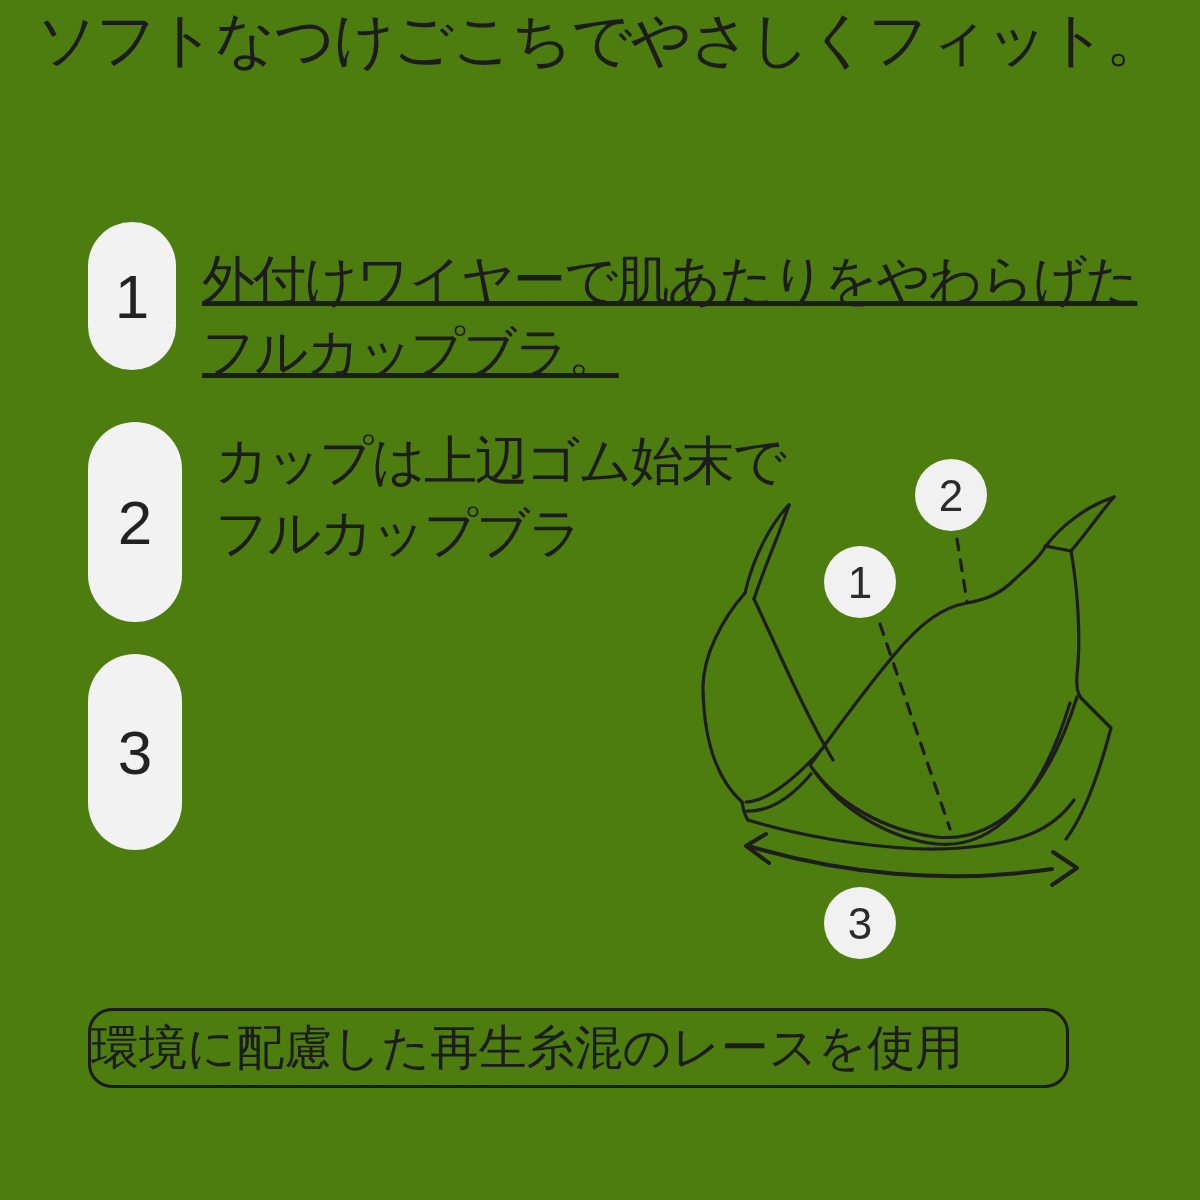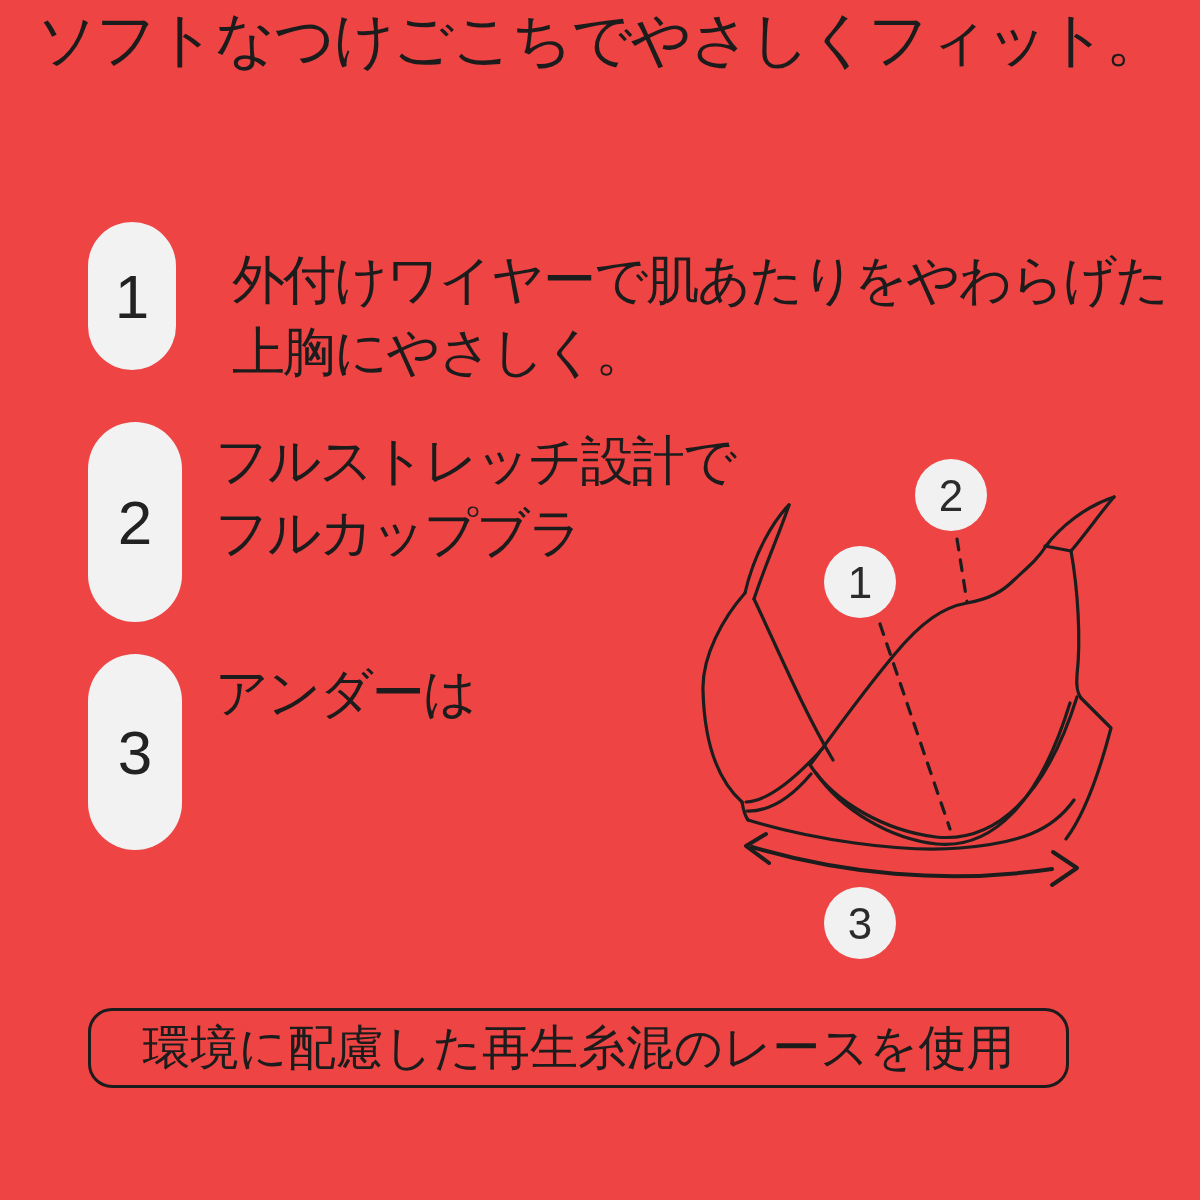--- a/index.html
+++ b/index.html
@@ -1,17 +1,17 @@
 <!DOCTYPE html>
 <html><head>
 <meta charset="utf-8">
 <style>
   html,body{margin:0;padding:0;background:#fff;}
   .canvas{
-    position:relative;width:1200px;height:1200px;background:#ef4444;
+    position:relative;width:1200px;height:1200px;background:#4d7c0f;
     overflow:hidden;color:#1c1c1c;
     font-family:"Liberation Sans","DejaVu Sans",sans-serif;
   }
   .title{
     position:absolute;left:0;right:0;top:108;
     text-align:center;font-size:60px;letter-spacing:-2px;
     font-family:"Liberation Serif","DejaVu Serif",serif;
     font-weight:500;color:#1c1c1c;white-space:nowrap;
   }
   .feature{position:absolute;left:88px;display:flex;align-items:flex-start;}
@@ -20,67 +20,66 @@
   .f3{top:654px;}
   .badge{
     background:#f2f2f2;border-radius:50px;
     display:flex;align-items:center;justify-content:center;
     font-size:62px;font-weight:400;color:#222;flex:0 0 auto;
   }
   .f1 .badge{width:88px;height:148px;}
   .f2 .badge{width:94px;height:200px;}
   .f3 .badge{width:94px;height:196px;}
   .ftext{font-size:53px;line-height:72px;letter-spacing:-2px;white-space:nowrap;color:#1c1c1c;}
-  .f1 .ftext{margin-left:56px;margin-top:22px;}
+  .f1 .ftext{margin-left:26px;margin-top:22px;text-decoration:underline;}
   .f2 .ftext,.f3 .ftext{margin-left:33px;margin-top:3px;}
   .diagram{position:absolute;left:690px;top:440px;width:490px;height:530px;}
   .footer-box{
     position:absolute;left:88px;top:1008px;width:981px;height:80px;
     box-sizing:border-box;border:3px solid #1c1c1c;border-radius:24px;
-    display:flex;align-items:center;justify-content:center;
+    display:flex;align-items:center;justify-content:flex-start;
     font-size:48px;letter-spacing:0px;color:#1c1c1c;white-space:nowrap;
   }
   .callout-num{
     font-family:"Liberation Sans","DejaVu Sans",sans-serif;
     font-size:44px;fill:#2b2b2b;
   }
 </style>
 </head>
 <body>
 
 <div class="canvas">
 
   <div class="title">ソフトなつけごこちでやさしくフィット。</div>
 
   <div class="feature f1">
     <div class="badge">
       <span>1</span>
     </div>
     <div class="ftext">
       <div>外付けワイヤーで肌あたりをやわらげた</div>
-      <div>上胸にやさしく。</div>
+      <div>フルカップブラ。</div>
     </div>
   </div>
 
   <div class="feature f2">
     <div class="badge">
       <span>2</span>
     </div>
     <div class="ftext">
-      <div>フルストレッチ設計で</div>
+      <div>カップは上辺ゴム始末で</div>
       <div>フルカップブラ</div>
     </div>
   </div>
 
   <div class="feature f3">
     <div class="badge">
       <span>3</span>
     </div>
     <div class="ftext">
-      <div>アンダーは</div>
     </div>
   </div>
 
   <svg class="diagram" viewBox="0 0 490 530" aria-hidden="true">
     <g fill="none" stroke="#1d1d1d" stroke-width="3.2" stroke-linecap="round" stroke-linejoin="round">
 
       <path d="M 99,65 C 84,80 64,113 55,153"></path>
       <path d="M 99,65 C 89,95 75,125 64,159"></path>
 
       <path d="M 55,153 C 33,178 12,216 13,250 C 14,292 22,335 52,362"></path>

